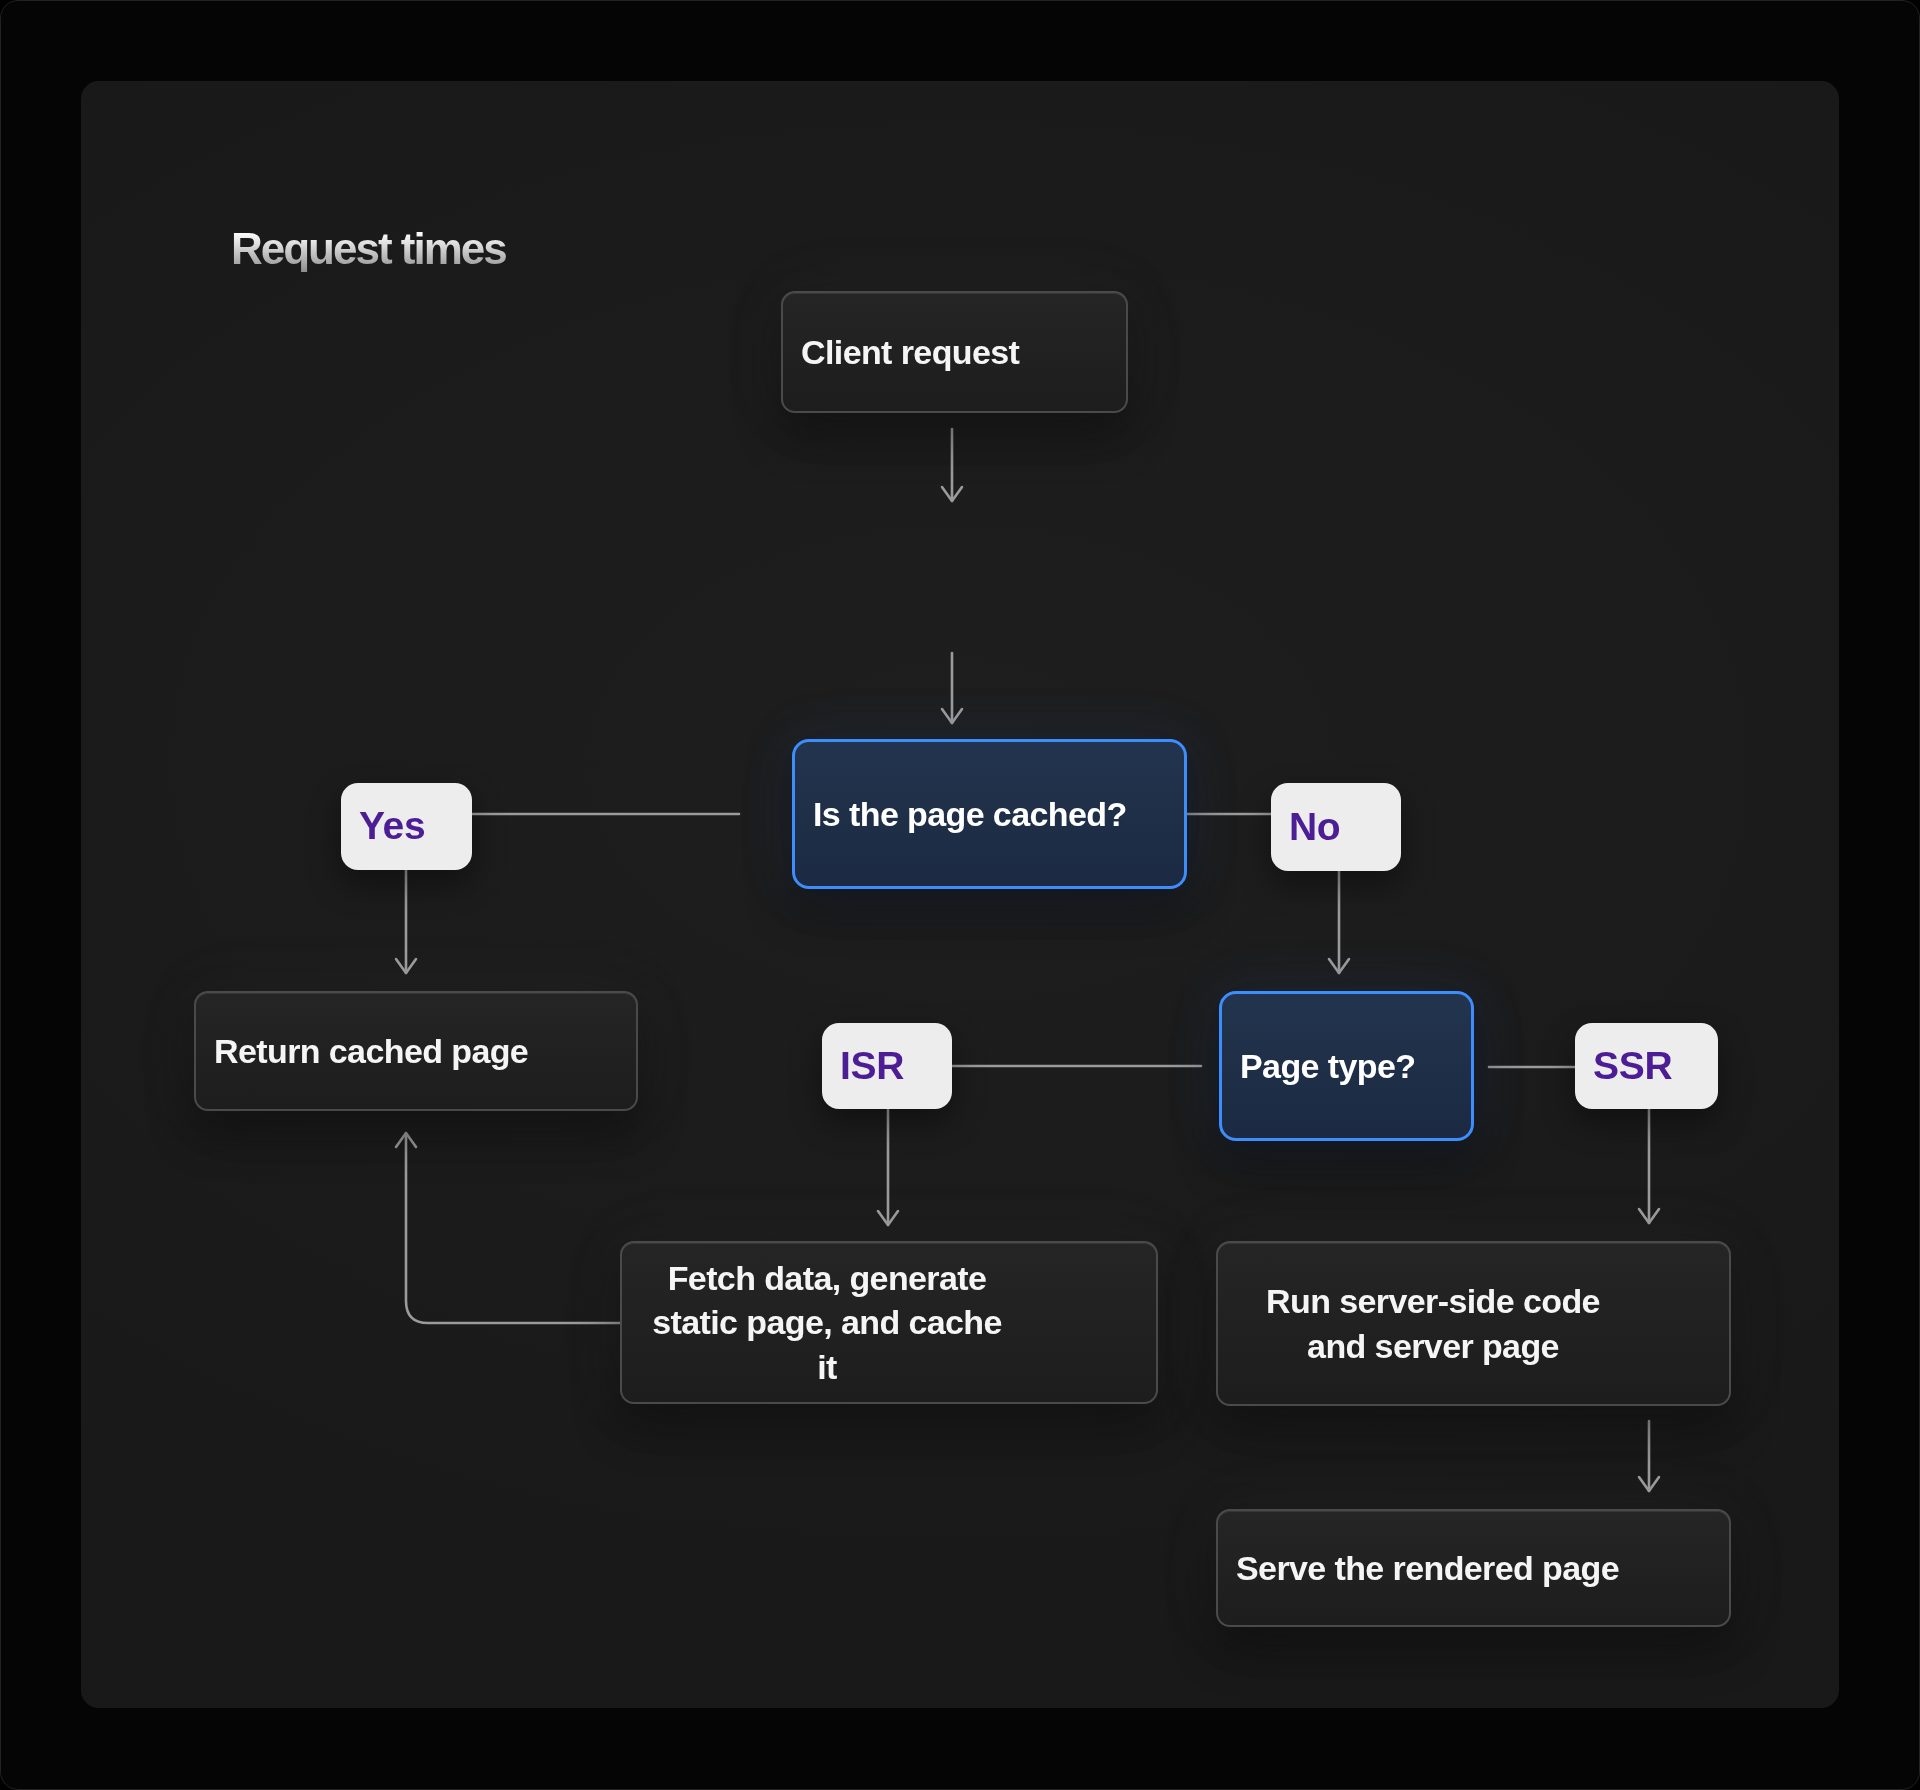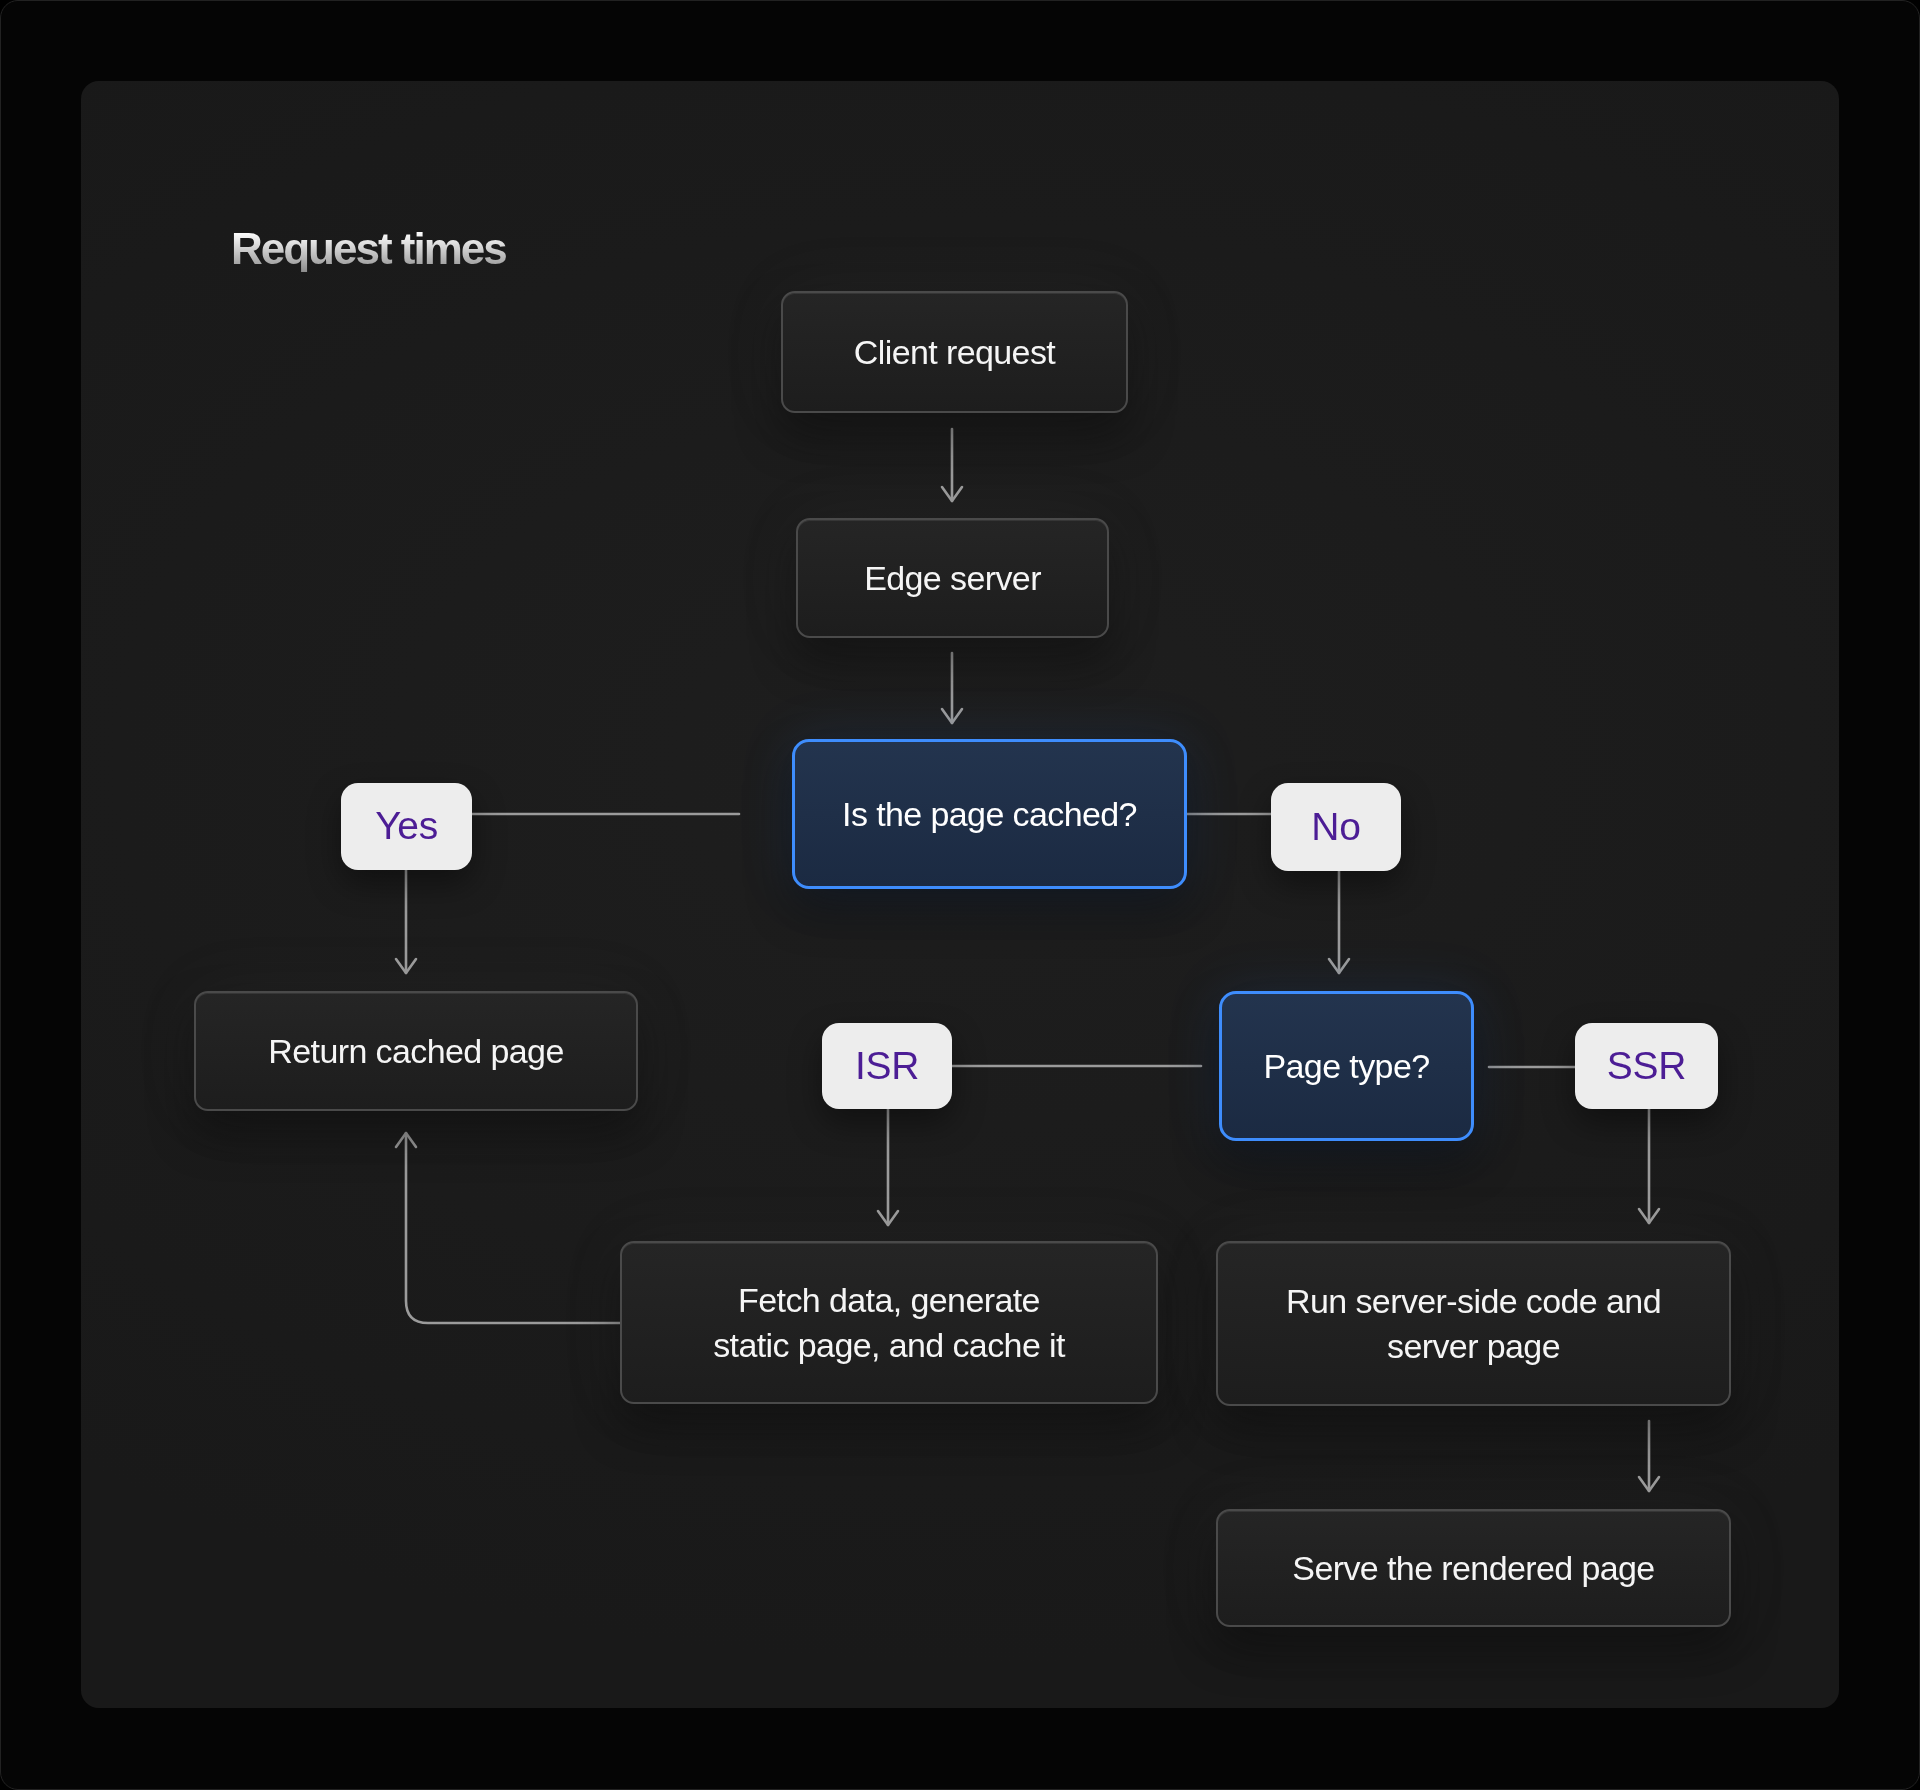--- a/index.html
+++ b/index.html
@@ -36,23 +36,22 @@
     color: transparent;
   }
   svg.connectors {
     position: absolute; inset: 0;
     width: 1920px; height: 1790px;
   }
   .node {
     position: absolute;
     display: flex;
     align-items: center;
-    justify-content: center;
     text-align: center;
-    font-weight: 400;
+    font-weight: 700;
     letter-spacing: -0.6px;
     line-height: 1.3;
   }
   .node .lbl { display: inline-block; padding: 0 18px; }
   .node.step {
     background: linear-gradient(180deg, #252525 0%, #1d1d1d 100%);
     border: 2px solid #4a4a4a;
     border-radius: 14px;
     color: #f5f5f5;
     font-size: 34px;
@@ -107,23 +106,20 @@
       <path d="M1648 1108 V1222" marker-end="url(#arrowhead)"></path>
       <path d="M1648 1420 V1490" marker-end="url(#arrowhead)"></path>
       <path d="M619 1322 H427 Q405 1322 405 1300 V1132" marker-end="url(#arrowhead)"></path>
     </g>
   </svg>
 
   <div class="node step" style="left:780px; top:290px; width:347px; height:122px;">
     <span class="lbl">Client request</span>
   </div>
 
-  <div class="node step" style="left:795px; top:517px; width:313px; height:120px;">
-    <span class="lbl">Edge server</span>
-  </div>
 
   <div class="node decision" style="left:755px; top:738px; width:395px; height:150px;margin-left:36px;">
     <span class="lbl">Is the page cached?</span>
   </div>
 
   <div class="node chip" style="left:340px; top:782px; width:131px; height:87px;">
     <span class="lbl">Yes</span>
   </div>
 
   <div class="node chip" style="left:1270px; top:782px; width:130px; height:88px;">

